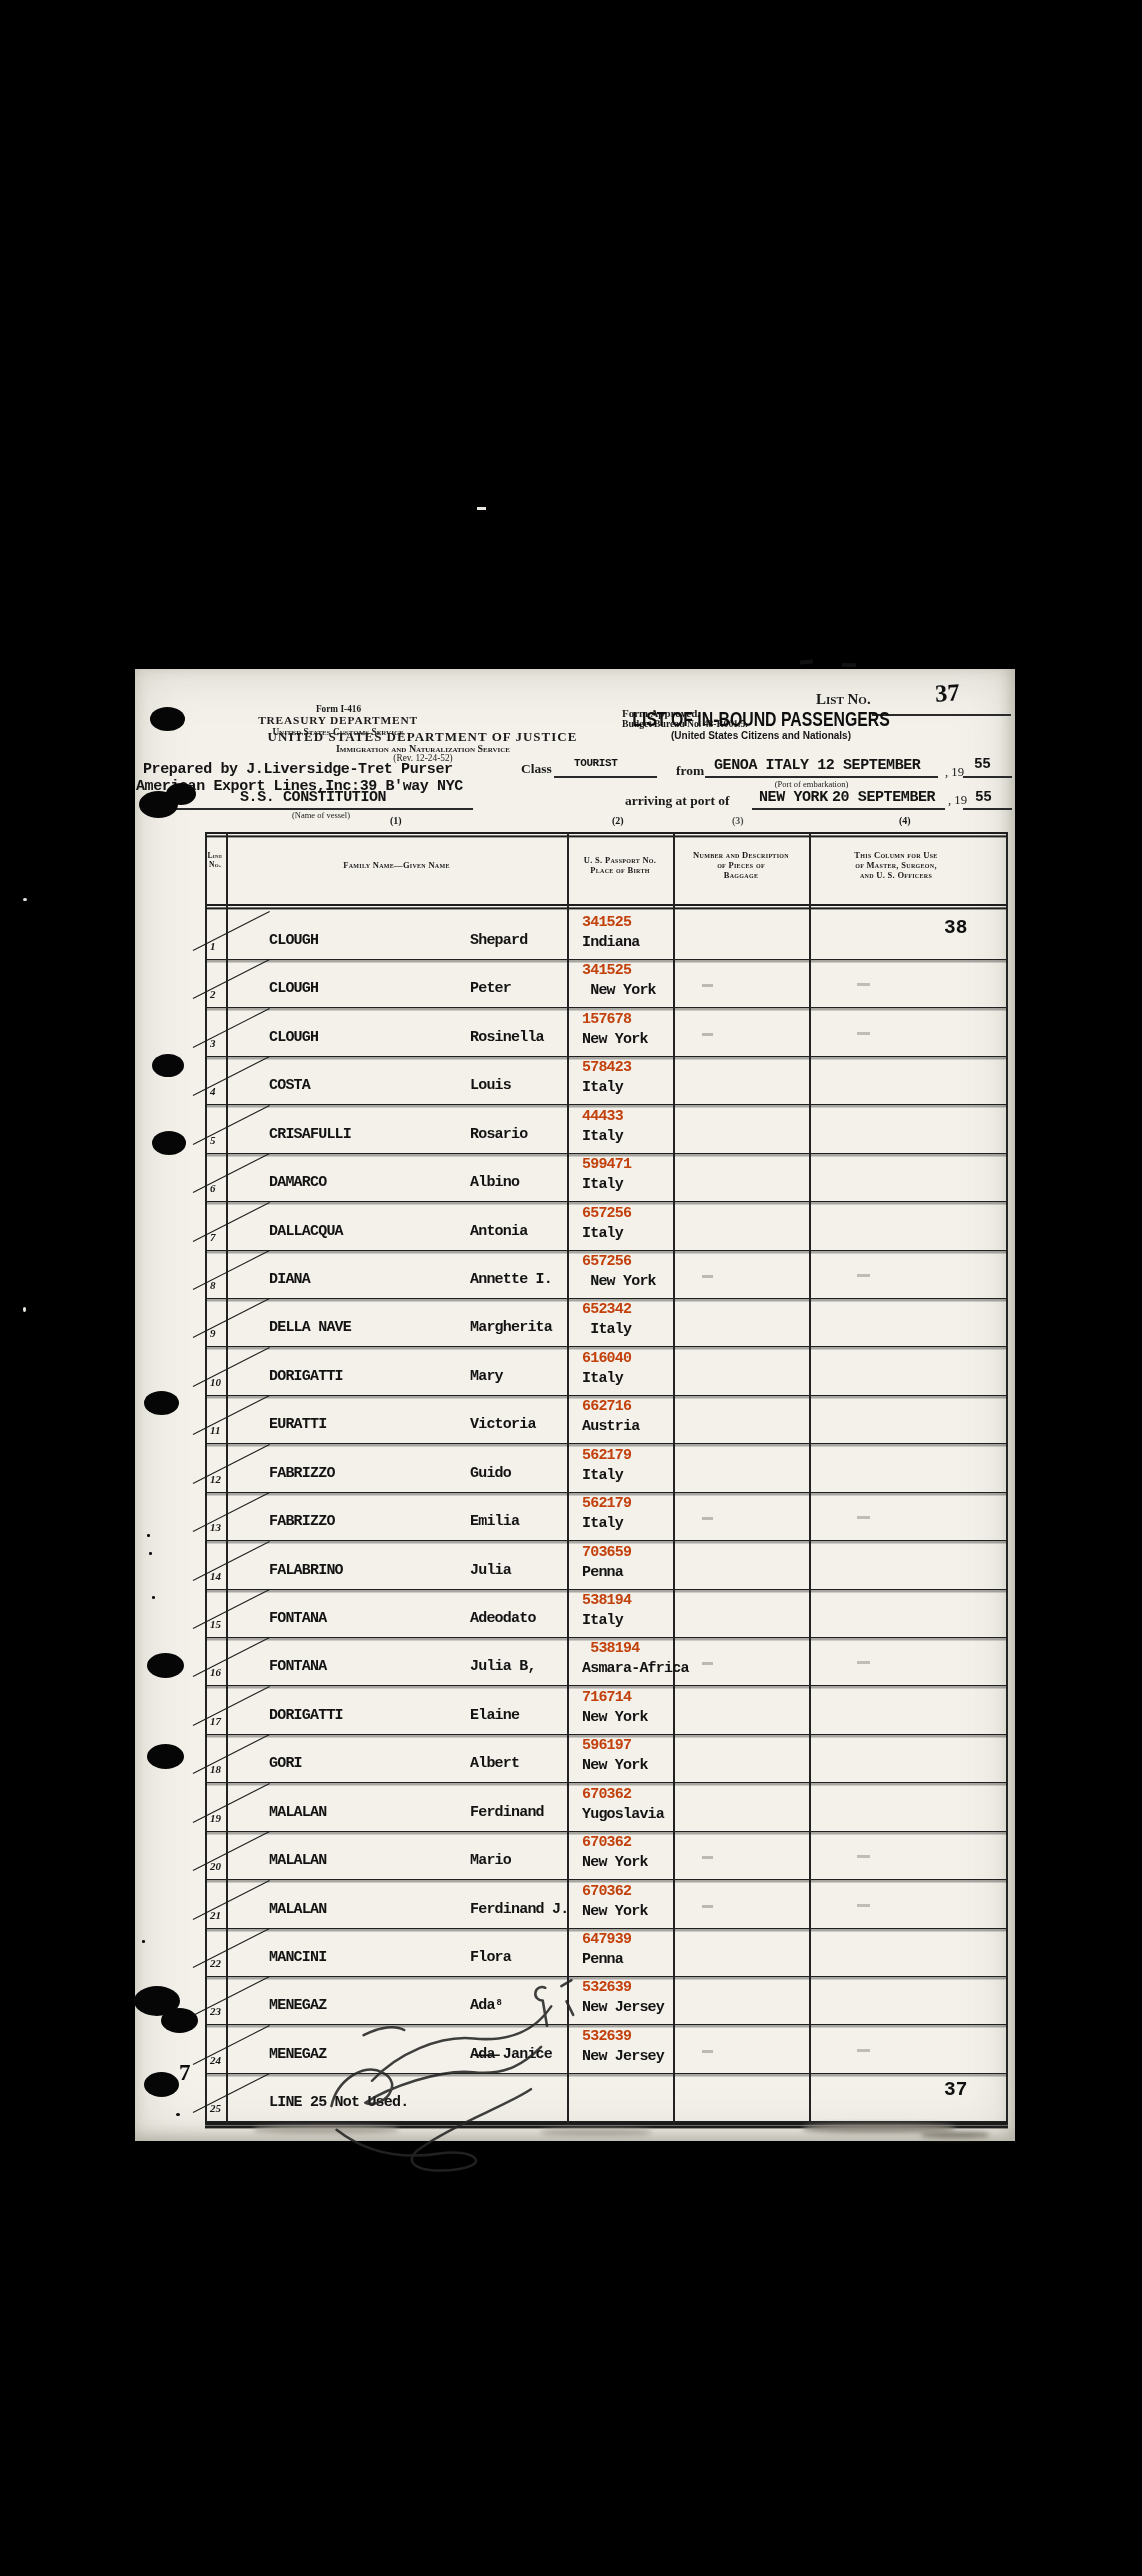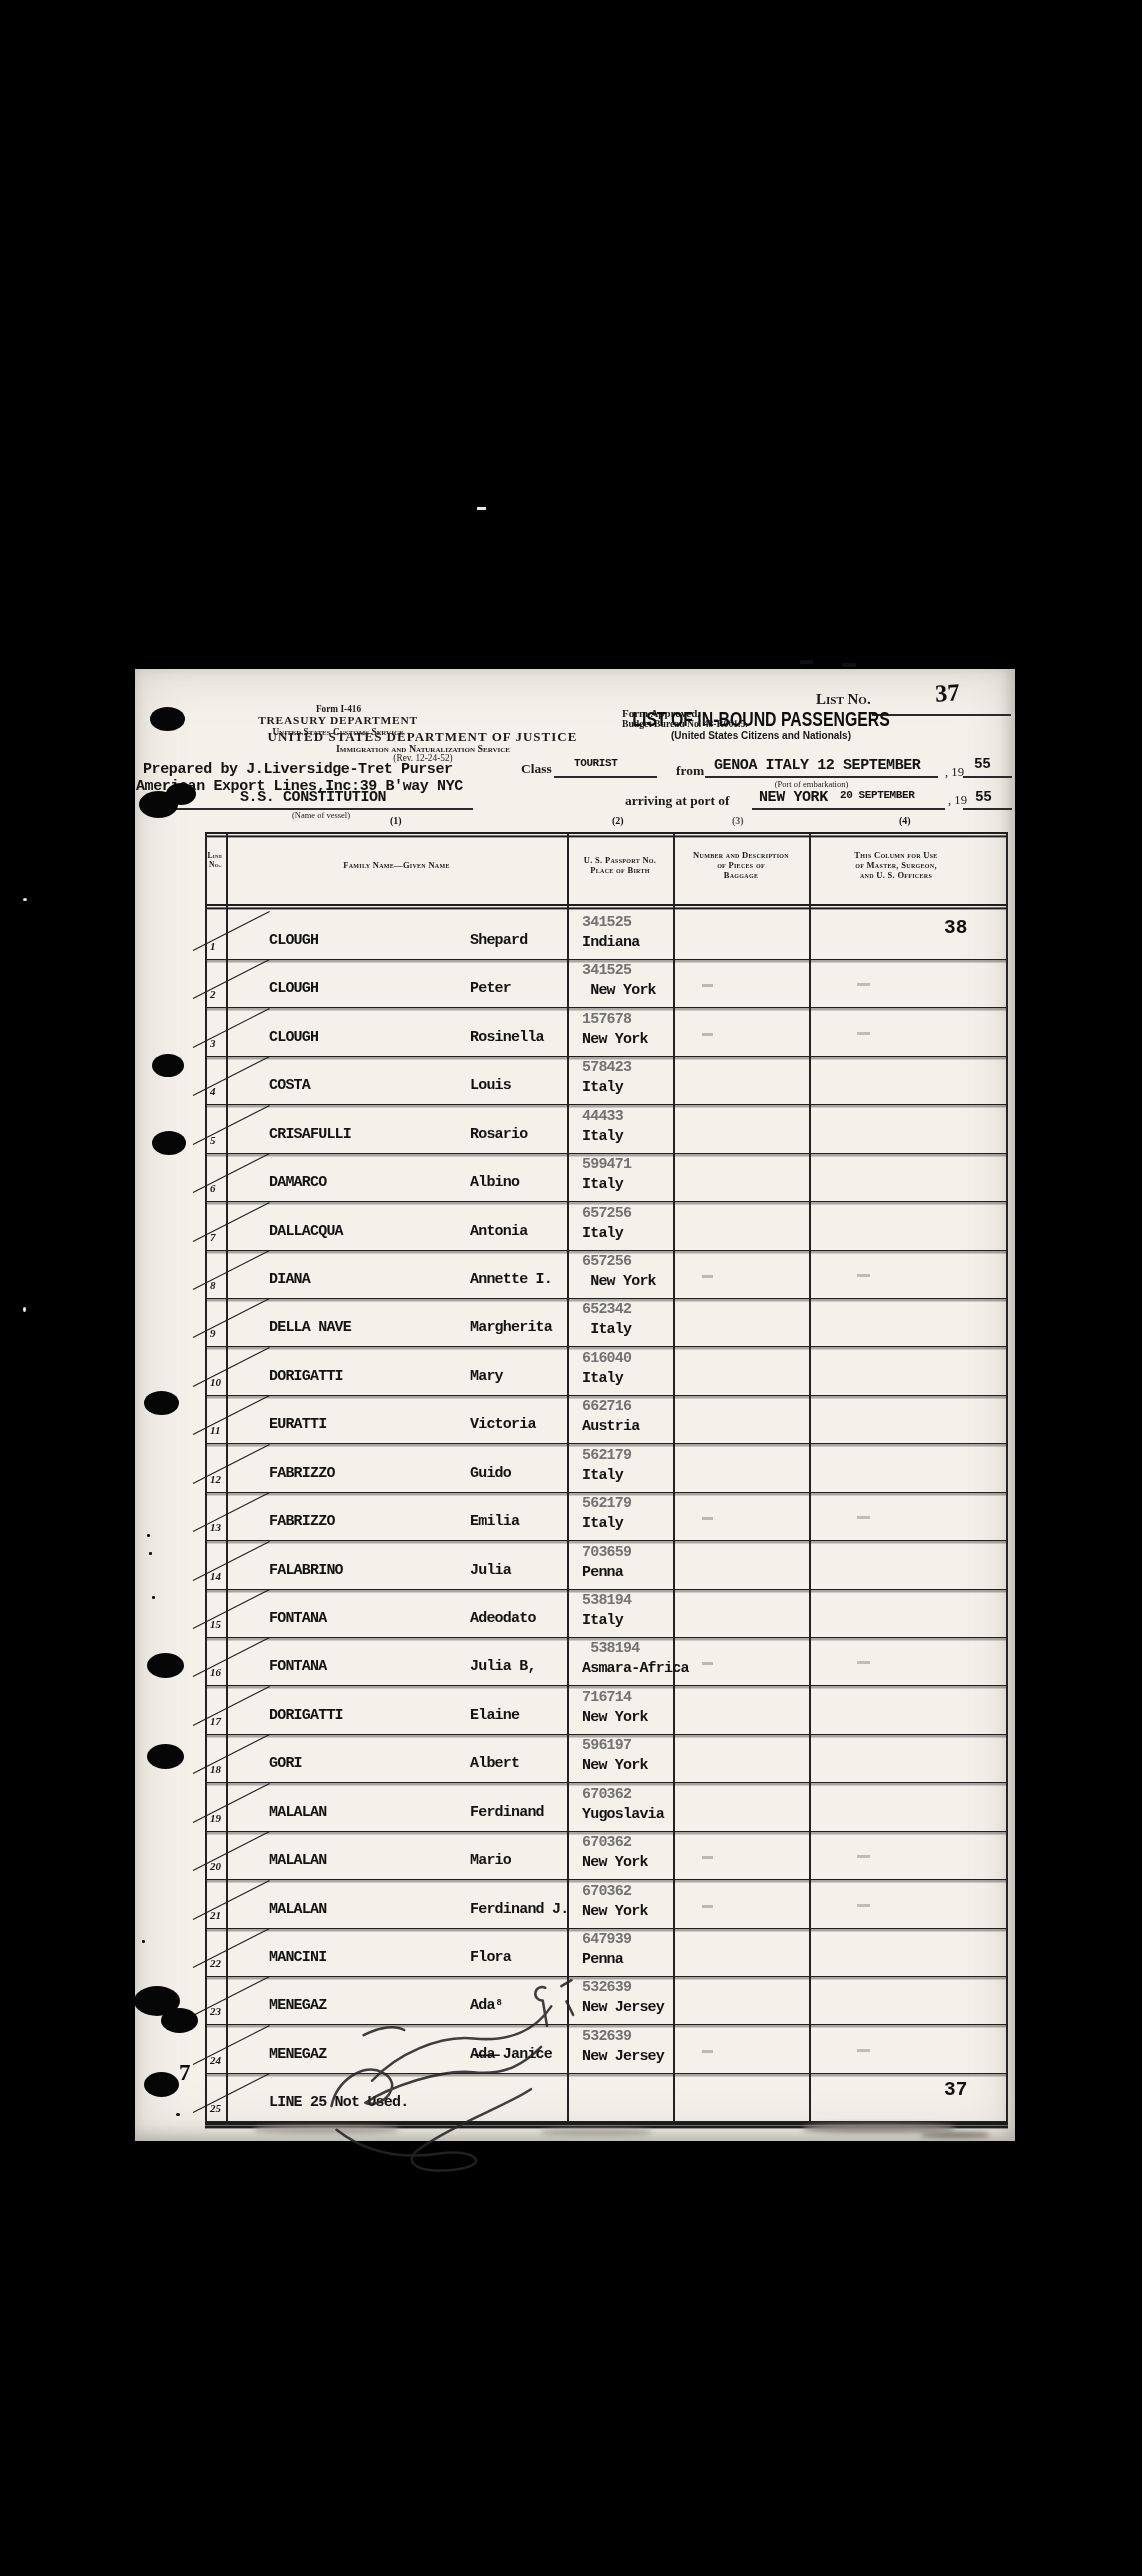--- a/index.html
+++ b/index.html
@@ -22,21 +22,21 @@
   .vline{position:absolute;width:1.7px;background:#222;}
   .uline{position:absolute;height:1.7px;background:#2a2a2a;}
   
   .trow{position:absolute;left:205px;width:803px;height:48px;border-bottom:1.7px solid #202020;
         box-shadow:0 2.5px 0 rgba(25,25,25,.35);}
   .trow span{position:absolute;display:block;}
   .lineno{left:5px;top:29px;font:italic bold 11px "Liberation Serif","DejaVu Serif",serif;color:#181818;}
   .slash{left:-12px;top:39px;width:86px;border-top:1.7px solid #1c1c1c;transform:rotate(-27deg);transform-origin:left center;}
   .fam{left:64px;top:21px;font:bold 15px "Liberation Mono","DejaVu Sans Mono",monospace;color:#131313;letter-spacing:-0.8px;}
   .giv{left:265px;top:21px;font:bold 15px "Liberation Mono","DejaVu Sans Mono",monospace;color:#131313;letter-spacing:-0.8px;}
-  .pass{left:377px;top:2.5px;font:bold 15px "Liberation Mono","DejaVu Sans Mono",monospace;color:#737373;letter-spacing:-0.8px;white-space:pre;}
+  .pass{left:377px;top:2.5px;font:bold 15px "Liberation Mono","DejaVu Sans Mono",monospace;color:#c2410c;letter-spacing:-0.8px;white-space:pre;}
   .birth{left:377px;top:23px;font:bold 15px "Liberation Mono","DejaVu Sans Mono",monospace;color:#131313;letter-spacing:-0.8px;white-space:pre;}
   .officer{left:739px;top:6px;font:bold 19.4px "Liberation Mono","DejaVu Sans Mono",monospace;color:#101010;}
   .sm1{left:497px;top:25px;width:11px;height:2.5px;background:#8d8a82;opacity:.55;}
   .sm2{left:652px;top:24px;width:12.7px;height:2.5px;background:#8d8a82;opacity:.5;}
   
   .hcell{position:absolute;font:bold 8.5px "Liberation Serif","DejaVu Serif",serif;color:#181818;
          font-variant:small-caps;line-height:10px;text-align:center;letter-spacing:0.3px;}
   .colno{position:absolute;font:bold 10px "Liberation Serif","DejaVu Serif",serif;color:#161616;}
   
   .punch{position:absolute;background:#060606;border-radius:50%;filter:blur(0.3px);}
@@ -86,21 +86,21 @@
 <div class="abs mono" style="left:136px;top:778px;font-size:15px;">American Export Lines,Inc:39 B'way NYC</div>
 
 <div class="abs serif b" style="left:142px;top:794px;font-size:13.5px;">on</div>
 <div class="uline" style="left:162px;top:808px;width:311px;"></div>
 <div class="abs mono" style="left:240px;top:789px;font-size:15px;">S.S. CONSTITUTION</div>
 <div class="abs serif ctr" style="left:245px;top:810px;width:152px;font-size:8.5px;">(Name of vessel)</div>
 
 <div class="abs serif b" style="left:625px;top:793px;font-size:13.5px;">arriving at port of</div>
 <div class="uline" style="left:752px;top:808px;width:193px;"></div>
 <div class="abs mono" style="left:759px;top:789px;font-size:15px;">NEW YORK</div>
-<div class="abs mono" style="left:832px;top:789px;font-size:11px;margin-left:8px;">20 SEPTEMBER</div>
+<div class="abs mono" style="left:832px;top:789px;font-size:15px;">20 SEPTEMBER</div>
 <div class="abs serif" style="left:948px;top:793px;font-size:12.7px;">, 19</div>
 <div class="abs mono" style="left:975px;top:789px;font-size:14.4px;">55</div>
 <div class="uline" style="left:963px;top:808px;width:49px;"></div>
 
 <div class="colno" style="left:390px;top:815px;">(1)</div>
 <div class="colno" style="left:612px;top:815px;">(2)</div>
 <div class="colno" style="left:732px;top:815px;opacity:.75;">(3)</div>
 <div class="colno" style="left:899px;top:815px;">(4)</div>
 
 <div class="hline dbl" style="left:205px;top:832px;width:803px;"></div>

